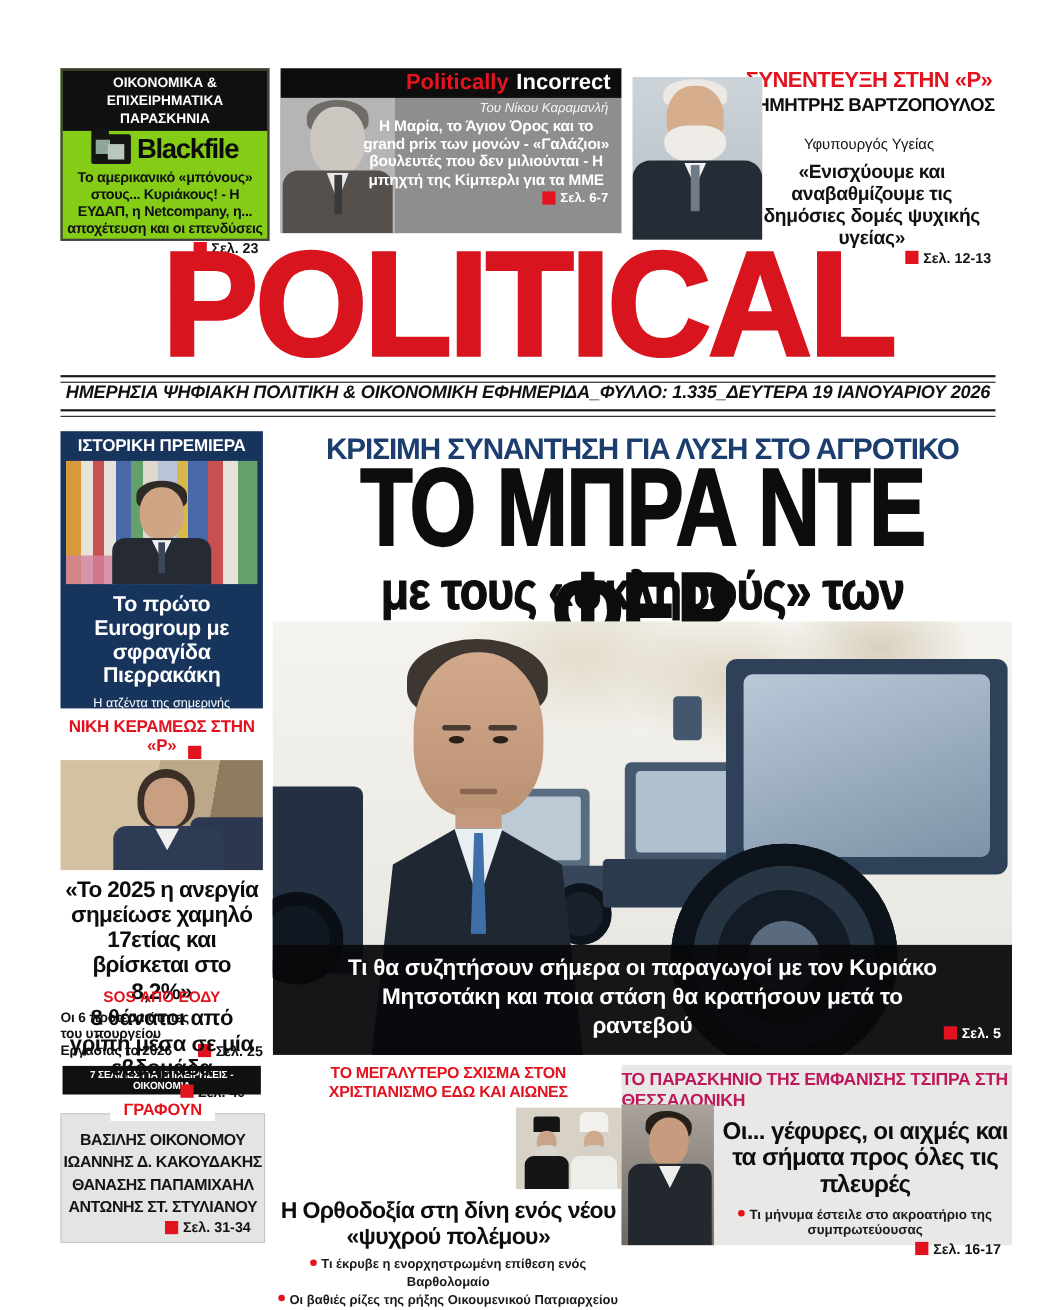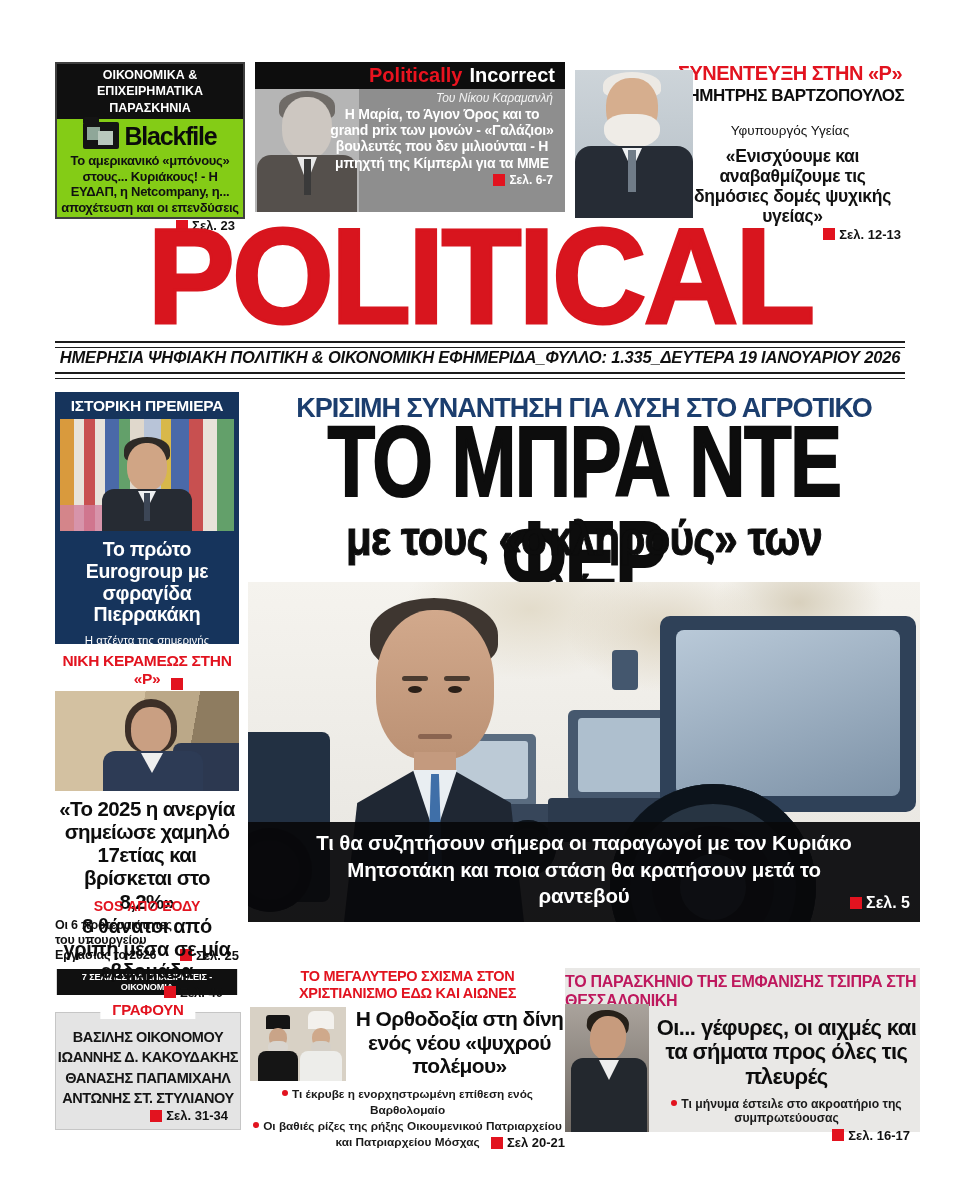--- a/index.html
+++ b/index.html
@@ -88,21 +88,21 @@
 
   
   .lead-kicker{left:248px;width:672px;top:393px;text-align:center;color:#1c3e6e;font-weight:bold;
                font-size:27px;letter-spacing:-1px;}
   .lead-headline{left:248px;width:672px;top:414px;text-align:center;color:#0d0d0d;font-weight:bold;
                  font-size:100px;line-height:0.95;letter-spacing:-2px;transform:scaleX(0.78);
                  -webkit-text-stroke:2px #0d0d0d;}
   .lead-subhead{left:248px;width:672px;top:511px;text-align:center;color:#0d0d0d;font-weight:bold;
                 font-size:48px;letter-spacing:-1px;transform:scaleX(0.88);-webkit-text-stroke:1px #0d0d0d;}
 
-  .lead-photo{left:248px;top:582px;width:672px;height:340px;overflow:hidden;
+  .lead-photo{left:248px;top:565px;width:672px;height:394px;overflow:hidden;
       background:
         radial-gradient(140px 90px at 62% 14%, #ded5c2 0%, rgba(222,213,194,0) 70%),
         radial-gradient(180px 100px at 42% 8%, #e3dccb 0%, rgba(227,220,203,0) 70%),
         radial-gradient(120px 80px at 82% 6%, #d8d0bd 0%, rgba(216,208,189,0) 70%),
         linear-gradient(#f5f3ee,#e6e4df);}
   
   .tr-big{position:absolute;right:-36px;top:34px;width:340px;height:360px;}
   .tr-big .cab{position:absolute;left:44px;top:0;width:256px;height:196px;background:#2f4158;border-radius:10px;}
   .tr-big .win{position:absolute;left:16px;top:14px;right:16px;bottom:16px;background:linear-gradient(160deg,#b9c9d8,#7e93a8);border-radius:8px;}
   .tr-big .mirror{position:absolute;left:-4px;top:34px;width:26px;height:40px;background:#44576e;border-radius:4px;}
@@ -137,26 +137,26 @@
   .pm .neck{position:absolute;left:100px;top:154px;width:42px;height:26px;background:#c49a7e;}
   .pm .torso{position:absolute;left:0;top:172px;width:240px;height:206px;background:#1f2733;
              clip-path:polygon(10% 100%,18% 16%,42% 0,58% 0,82% 16%,90% 100%);}
   .pm .shirt{position:absolute;left:99px;top:172px;width:44px;height:66px;background:#e9eef2;
              clip-path:polygon(0 0,100% 0,50% 100%);}
   .pm .tie{position:absolute;left:114px;top:176px;width:14px;height:92px;background:#3f6fa8;
            clip-path:polygon(22% 0,78% 0,100% 100%,0 100%);}
   .caption-bar{position:absolute;left:0;right:0;bottom:0;background:rgba(9,9,11,0.94);color:#fff;
                padding:8px 60px 12px;text-align:center;font-weight:bold;font-size:20.5px;line-height:1.3;letter-spacing:-0.2px;}
   .caption-ref{position:absolute;right:10px;bottom:9px;}
-  .caption-ref .pageref{font-size:16px;color:#fff;}
+  .caption-ref .pageref{font-size:13px;color:#fff;}
 
   
   .bt-schism{left:250px;top:968px;width:315px;}
   .bs-kicker{color:#e2131f;font-weight:bold;font-size:14.5px;line-height:1.18;text-align:center;letter-spacing:-0.3px;}
-  .bs-row{display:flex;gap:8px;margin-top:5px;align-items:flex-start;}
+  .bs-row{display:flex;gap:8px;margin-top:5px;align-items:flex-end;flex-direction:column;}
   .bs-photo{position:relative;width:96px;height:74px;background:#d8d1c5;flex:0 0 auto;overflow:hidden;}
   .bs-headline{flex:1;text-align:center;font-weight:bold;font-size:21px;line-height:1.12;letter-spacing:-0.6px;color:#0d0d0d;}
   .bs-bullets{position:relative;margin-top:6px;text-align:center;font-weight:bold;font-size:11.8px;line-height:1.35;color:#1a1a1a;}
   .dot{display:inline-block;width:6px;height:6px;border-radius:50%;background:#e2131f;margin-right:4px;vertical-align:2px;}
   .bs-ref{position:absolute;right:0;bottom:-1px;}
 
   .bt-tsipras{left:565px;top:968px;width:355px;height:164px;background:#e9e8e6;}
   .btt-kicker{color:#be185d;font-weight:bold;font-size:16px;line-height:1.18;padding-top:5px;letter-spacing:-0.3px;}
   .btt-photo{position:absolute;left:0;top:36px;width:84px;height:128px;overflow:hidden;
              background:linear-gradient(#aaa39c,#6e6862);}

